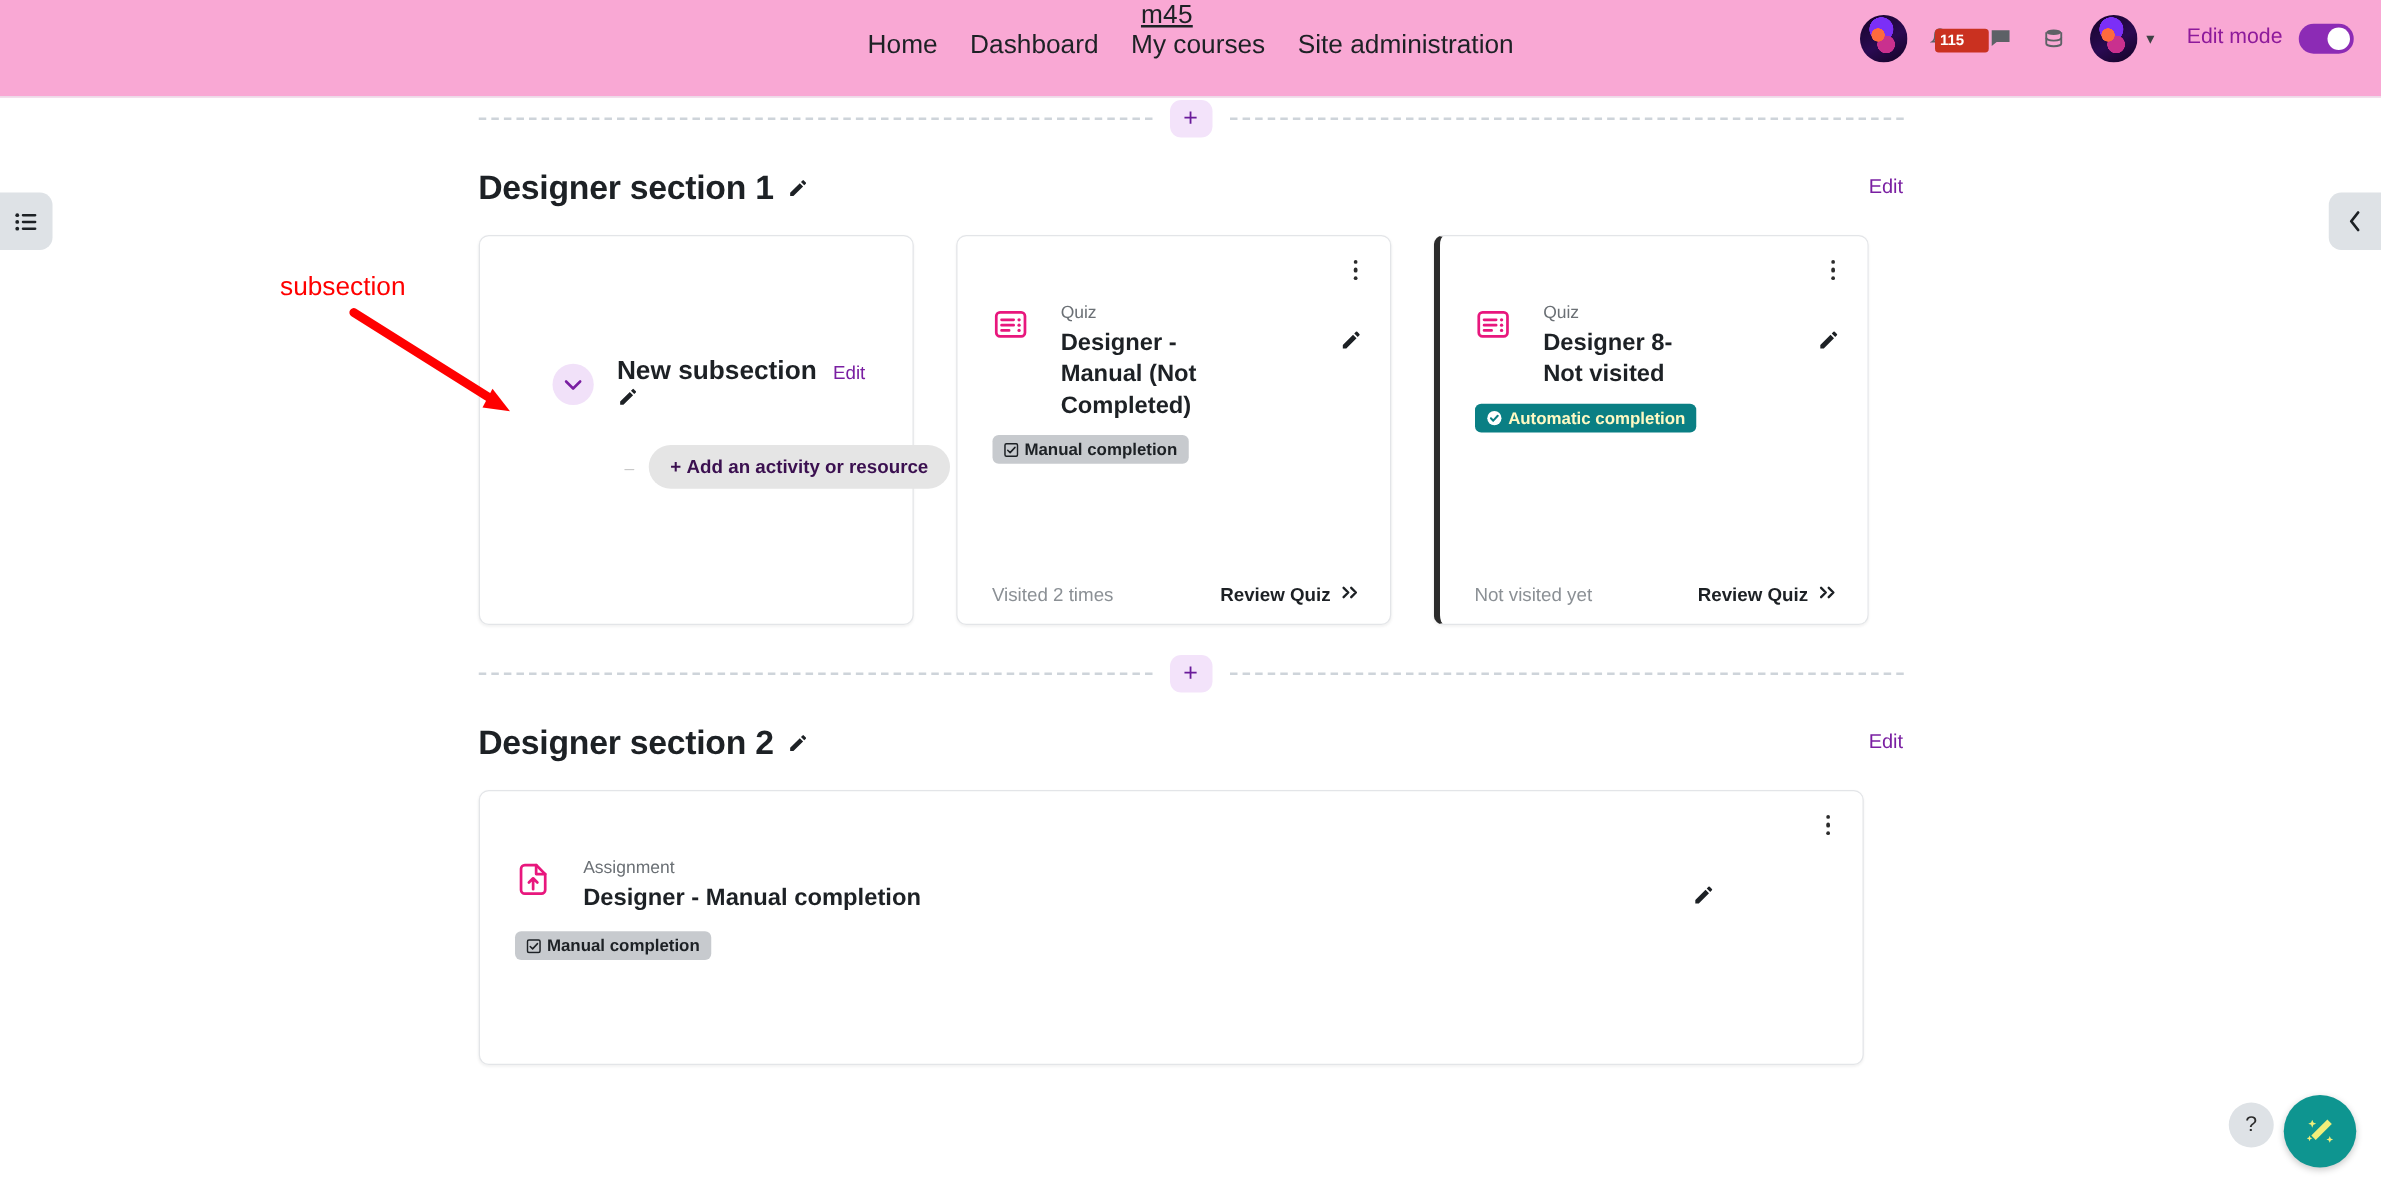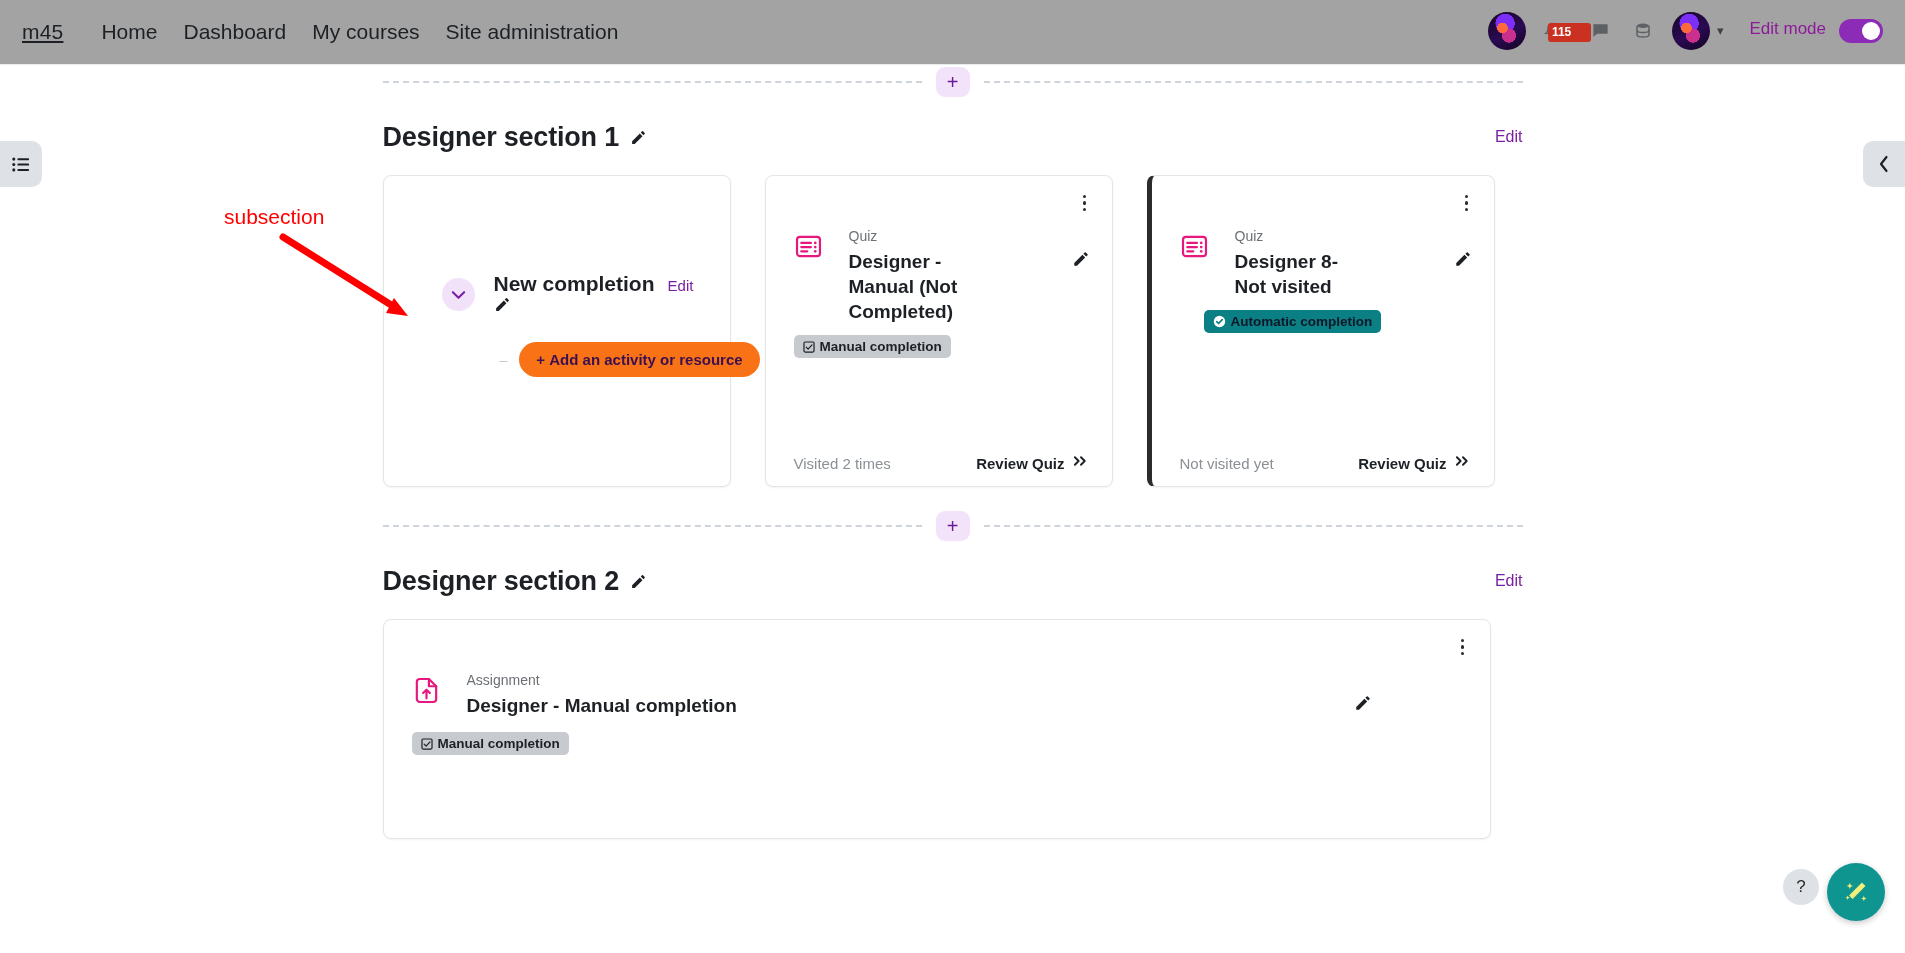--- a/index.html
+++ b/index.html
@@ -8,26 +8,27 @@
     width: 1905px; height: 953px;
     overflow: hidden;
     background: #fff;
     font-family: "Liberation Sans", sans-serif;
     color: #1d2125;
   }
 
   
   .navbar {
     position: relative;
-    height: 65px;
+    height: 78px;
     display: flex;
     align-items: center;
     border-bottom: 1px solid #e9ecef;
     padding: 0 22px 0 22px;
-    background: #a3a3a3;
+    background: #f9a8d4;
+    flex-direction: column;
   }
   .brand {
     font-size: 21px;
     color: #1d2125;
     margin-right: 38px;
     letter-spacing: .2px;
   }
   .nav-links { display: flex; align-items: center; gap: 26px; }
   .nav-link {
     font-size: 21px;
@@ -222,21 +223,21 @@
     text-decoration: none;
   }
   .sub-pencil { margin-top: 4px; }
   .add-activity-row {
     display: flex; align-items: center; gap: 12px;
     margin-top: 25px;
     padding-left: 6px;
   }
   .add-activity-row .tick { color: #c9c9c9; font-size: 14px; }
   .add-activity {
-    background: #f97316;
+    background: #e5e5e5;
     color: #3b1050;
     border: none;
     border-radius: 20px;
     font-size: 15px;
     font-weight: bold;
     padding: 9px 17px;
     white-space: nowrap;
     font-family: "Liberation Sans", sans-serif;
   }
 
@@ -264,21 +265,21 @@
     display: inline-flex;
     align-items: center;
     gap: 5px;
     font-size: 13.5px;
     font-weight: bold;
     border-radius: 5px;
     padding: 4px 9px;
     white-space: nowrap;
   }
   .badge-manual { background: #c7cace; color: #1d2125; }
-  .badge-auto   { background: #0a7f84; color: #0f172a; margin-left: 24px; }
+  .badge-auto   { background: #0a7f84; color: #fef9c3; }
   .badge-wrap { padding-left: 28px; margin-top: 11px; }
   .badge-wrap-wide { padding-left: 28px; margin-top: 14px; }
 
   .card-foot {
     position: absolute;
     left: 0; right: 0; bottom: 14px;
     display: flex;
     align-items: center;
     padding: 0 24px 0 28px;
   }
@@ -413,21 +414,21 @@
       <div class="card card-sub">
         <div class="sub-inner">
           <div class="sub-row">
             <div class="chev-circle">
               <svg width="15" height="10" viewBox="0 0 16 10" fill="none" stroke="#7a1fa2" stroke-width="2.2" stroke-linecap="round" stroke-linejoin="round">
                 <path d="M2 2l6 6 6-6"></path>
               </svg>
             </div>
             <div class="sub-titleblock">
               <div class="sub-title-line">
-                <span class="sub-title">New completion</span>
+                <span class="sub-title">New subsection</span>
                 <a class="sub-edit" href="#">Edit</a>
               </div>
               <span class="sub-pencil">
                 <svg width="17" height="17" viewBox="0 0 24 24" fill="#1d2125">
                   <path d="M3 17.3V21h3.7L17.6 10.1l-3.7-3.7zM20.7 7a1 1 0 0 0 0-1.4l-2.3-2.3a1 1 0 0 0-1.4 0l-1.8 1.8 3.7 3.7z"></path>
                 </svg>
               </span>
               <div class="add-activity-row">
                 <span class="tick">–</span>
                 <button class="add-activity">

